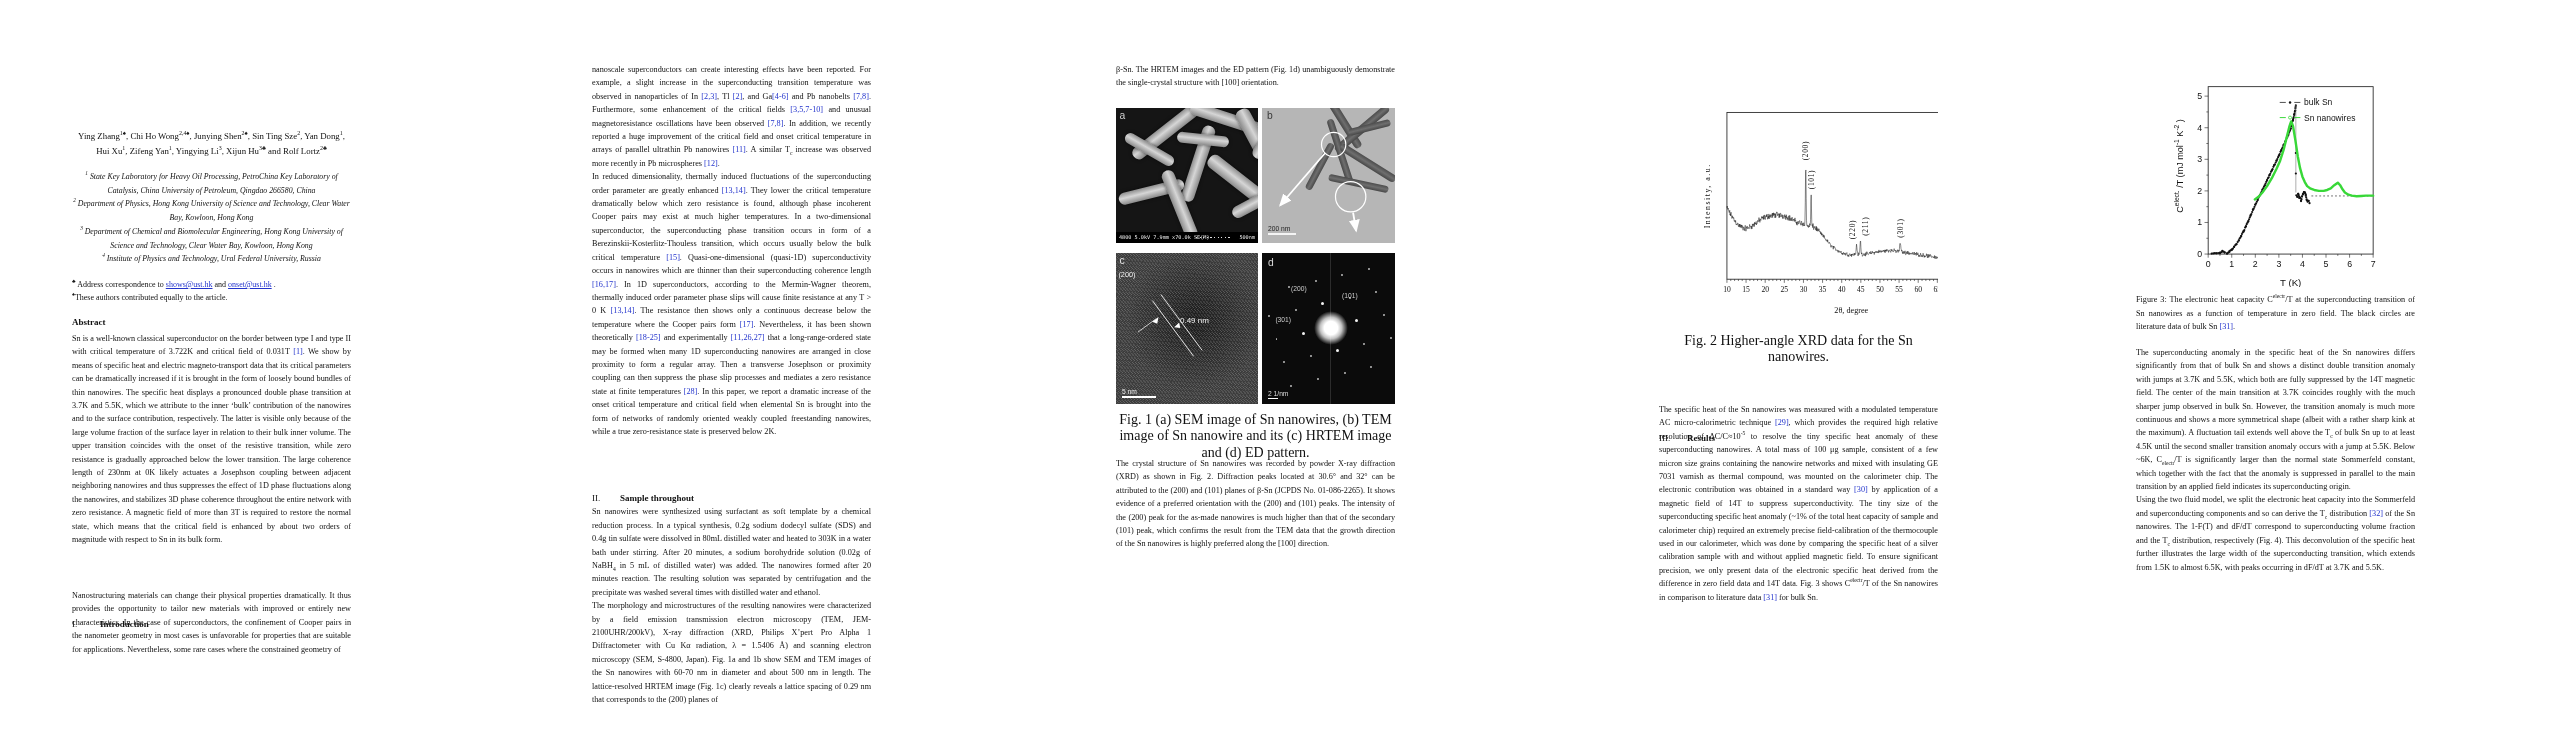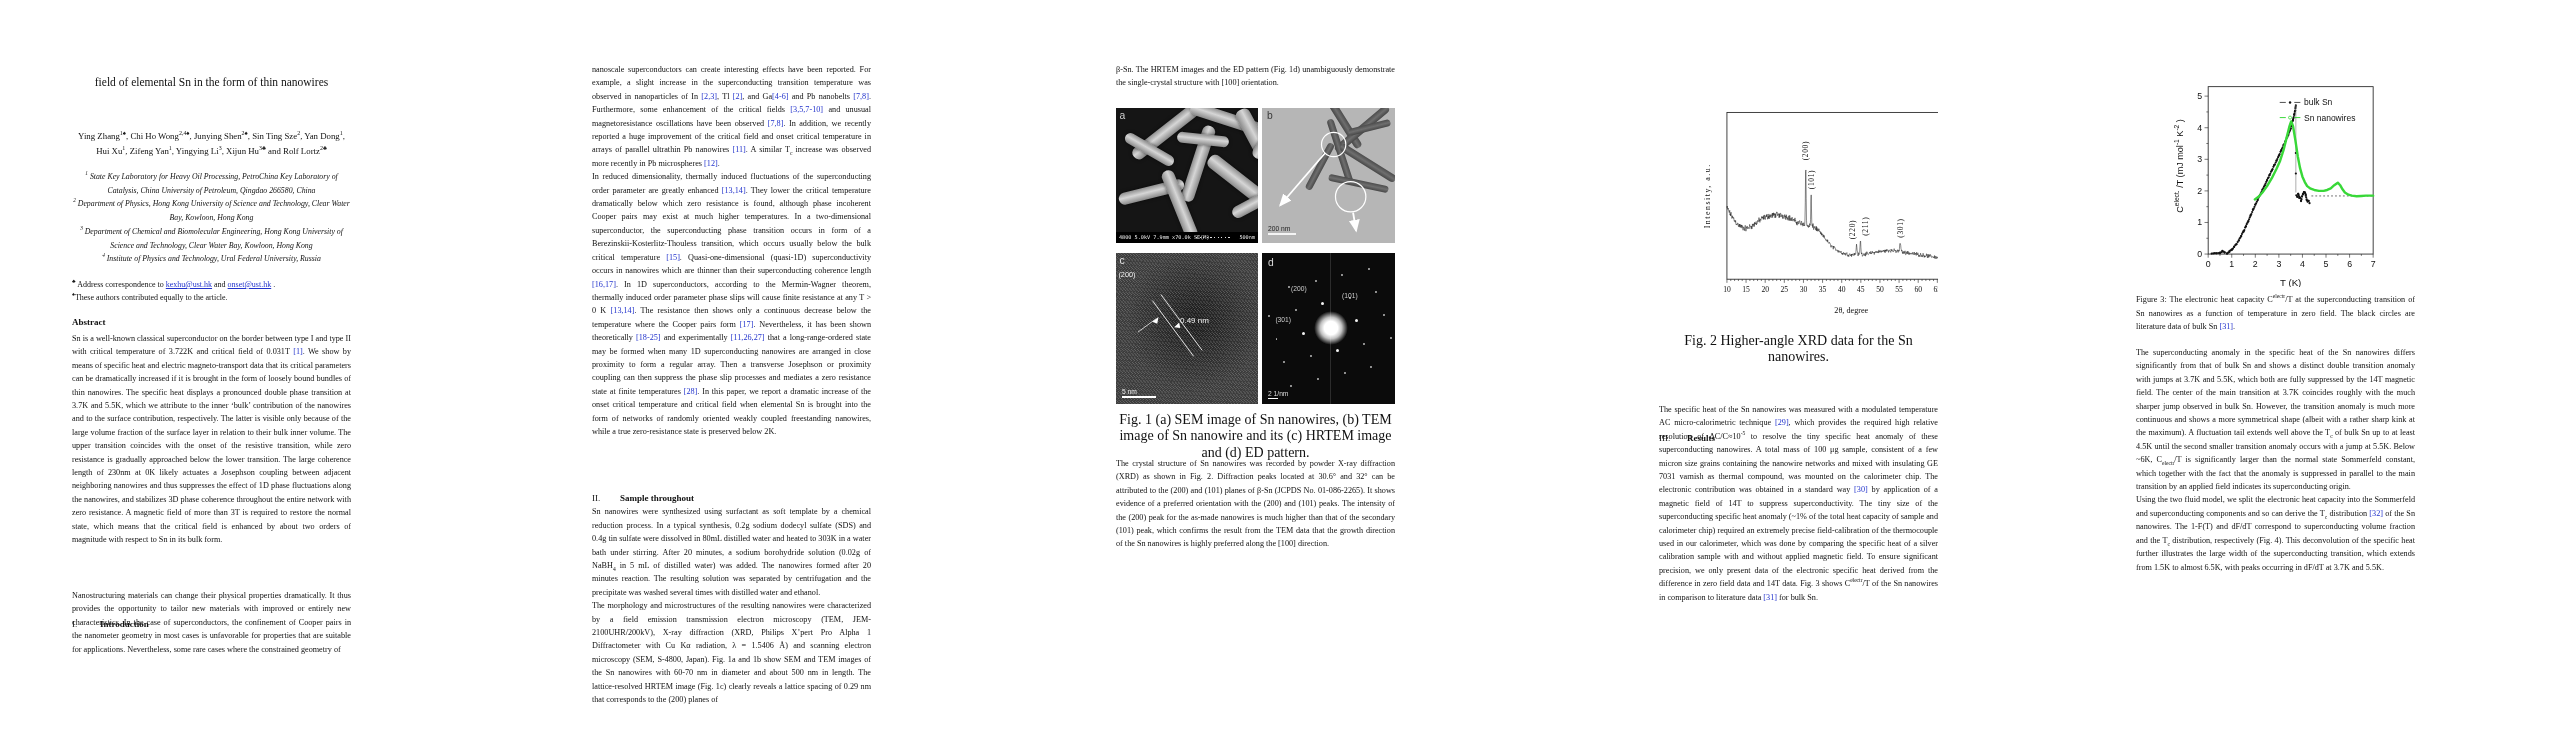--- a/index.html
+++ b/index.html
@@ -58,31 +58,30 @@
         font-family:"Liberation Sans",sans-serif;font-size:6.7px;}
   .dscale .bar{height:1.2px;background:#fff;width:9.7px;margin-top:0.6px;}
   svg text{user-select:none;}
 </style>
 </head>
 <body>
 
 <div class="page" style="left:0">
   <div class="col" style="left:72px">
     <div class="blk title" style="top:68px">
-      <div>field of elemental Sn in the form of thin nanowires</div>
     </div>
     <div class="blk authors" style="top:129px">Ying Zhang<sup>1♠</sup>, Chi Ho Wong<sup>2,4♠</sup>, Junying Shen<sup>2♠</sup>, Sin Ting Sze<sup>2</sup>, Yan Dong<sup>1</sup>, Hui Xu<sup>1</sup>, Zifeng Yan<sup>1</sup>, Yingying Li<sup>3</sup>, Xijun Hu<sup>3♣</sup> and Rolf Lortz<sup>2♣</sup></div>
     <div class="blk affil" style="top:170px">
       <div><sup>1</sup> State Key Laboratory for Heavy Oil Processing, PetroChina Key Laboratory of Catalysis, China University of Petroleum, Qingdao 266580, China</div>
       <div><sup>2</sup> Department of Physics, Hong Kong University of Science and Technology, Clear Water Bay, Kowloon, Hong Kong</div>
       <div><sup>3</sup> Department of Chemical and Biomolecular Engineering, Hong Kong University of Science and Technology, Clear Water Bay, Kowloon, Hong Kong</div>
       <div><sup>4</sup> Institute of Physics and Technology, Ural Federal University, Russia</div>
     </div>
     <div class="blk corr" style="top:278px">
-      <div><sup>♣</sup> Address correspondence to <span class="link">kexhu@ust.hk</span> and <span class="link">onset@ust.hk</span> .</div>
+      <div><sup>♣</sup> Address correspondence to <span class="link">shows@ust.hk</span> and <span class="link">onset@ust.hk</span> .</div>
       <div><sup>♠</sup>These authors contributed equally to the article.</div>
     </div>
     <div class="blk h1" style="top:317px">Abstract</div>
     <div class="blk just" style="top:332px">Sn is a well-known classical superconductor on the border between type I and type II with critical temperature of 3.722K and critical field of 0.031T <span class="cite">[1]</span>. We show by means of specific heat and electric magneto-transport data that its critical parameters can be dramatically increased if it is brought in the form of loosely bound bundles of thin nanowires. The specific heat displays a pronounced double phase transition at 3.7K and 5.5K, which we attribute to the inner ‘bulk’ contribution of the nanowires and to the surface contribution, respectively. The latter is visible only because of the large volume fraction of the surface layer in relation to their bulk inner volume. The upper transition coincides with the onset of the resistive transition, while zero resistance is gradually approached below the lower transition. The large coherence length of 230nm at 0K likely actuates a Josephson coupling between adjacent neighboring nanowires and thus suppresses the effect of 1D phase fluctuations along the nanowires, and stabilizes 3D phase coherence throughout the entire network with zero resistance. A magnetic field of more than 3T is required to restore the normal state, which means that the critical field is enhanced by about two orders of magnitude with respect to Sn in its bulk form.</div>
     <div class="blk h1" style="top:574px">
       <span class="hnum">I.</span><span>Introduction</span>
     </div>
     <div class="blk just" style="top:589px">Nanostructuring materials can change their physical properties dramatically. It thus provides the opportunity to tailor new materials with improved or entirely new characteristics. In the case of superconductors, the confinement of Cooper pairs in the nanometer geometry in most cases is unfavorable for properties that are suitable for applications. Nevertheless, some rare cases where the constrained geometry of</div>
   </div>
 </div>

